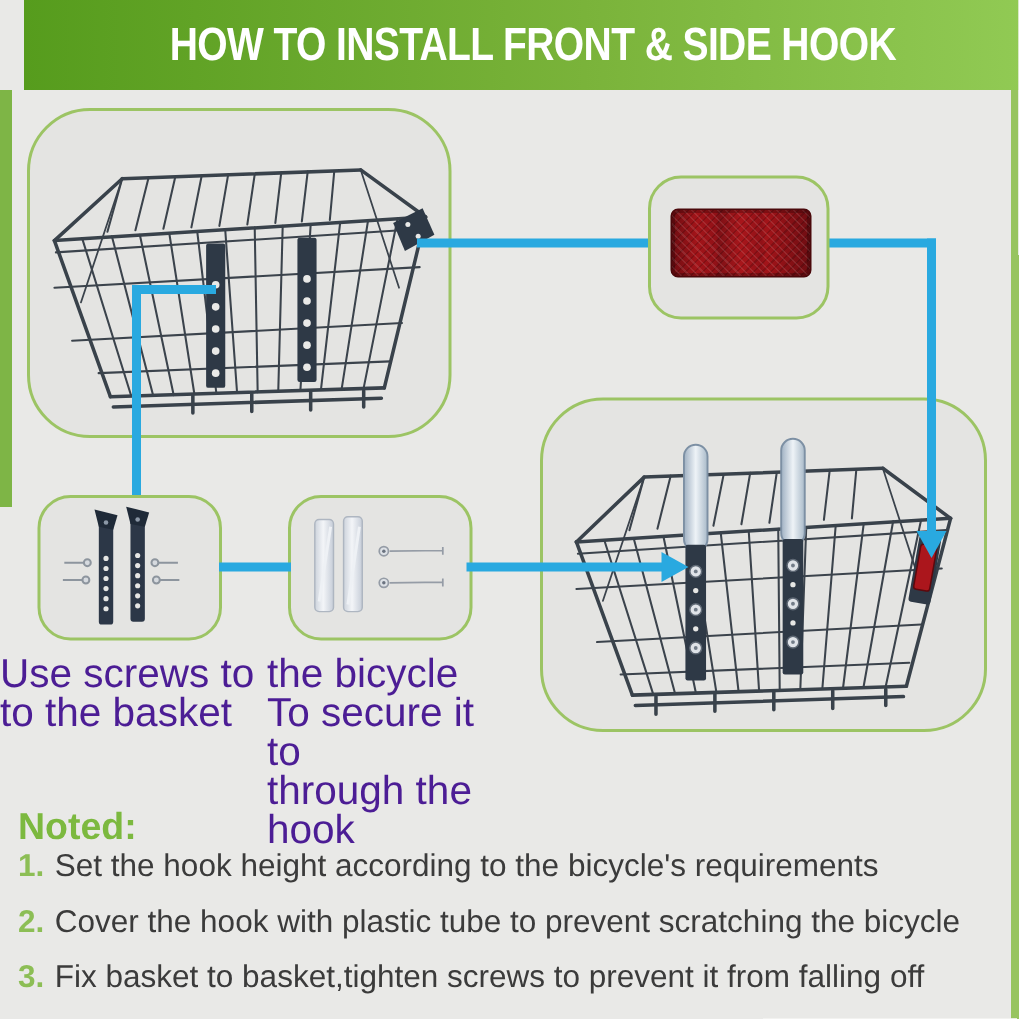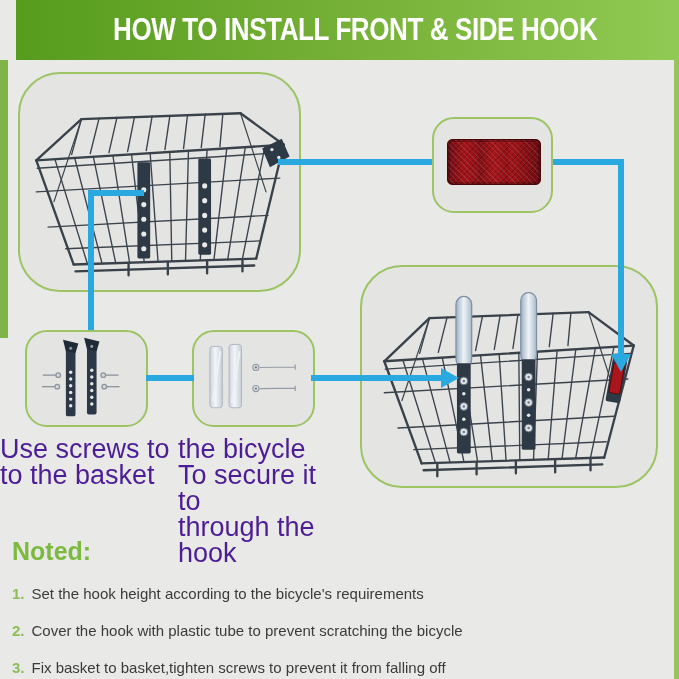--- a/index.html
+++ b/index.html
@@ -50,22 +50,22 @@
       repeating-linear-gradient(45deg,rgba(255,255,255,.10) 0 1px,rgba(0,0,0,0) 1px 4px),
       repeating-linear-gradient(-45deg,rgba(0,0,0,.16) 0 1px,rgba(0,0,0,0) 1px 4px),
       linear-gradient(to right,#6f0d12 0%,#a31419 18%,#911117 32%,#7e1015 34%,#a8161b 50%,#911117 65%,#a31419 68%,#6f0d12 100%);
   }
   
   .caption{position:absolute;text-align:left;font-size:27px;line-height:26px;color:#4c1d95;}
   #cap1{left:0;top:436px;width:174px;}
   #cap2{left:178px;top:436px;width:152px;}
   
   .notes{position:absolute;left:12px;top:537px;width:662px;}
-  .notes-heading{font-size:25px;font-weight:bold;color:#7cb93f;margin:0 0 16px 0;}
-  .note-item{font-size:15px;line-height:24px;color:#3b3b3b;margin-bottom:13px;white-space:nowrap;}
+  .notes-heading{font-size:25px;font-weight:bold;color:#7cb93f;margin:0 0 0 0;}
+  .note-item{font-size:21px;line-height:24px;color:#3b3b3b;margin-bottom:13px;white-space:nowrap;}
   .note-num{color:#8cbe55;font-weight:bold;margin-right:7px;}
 </style>
 </head>
 <body>
 
 <div class="page">
 
   <div class="header">
     <h1>HOW TO INSTALL FRONT &amp; SIDE HOOK</h1>
   </div>

